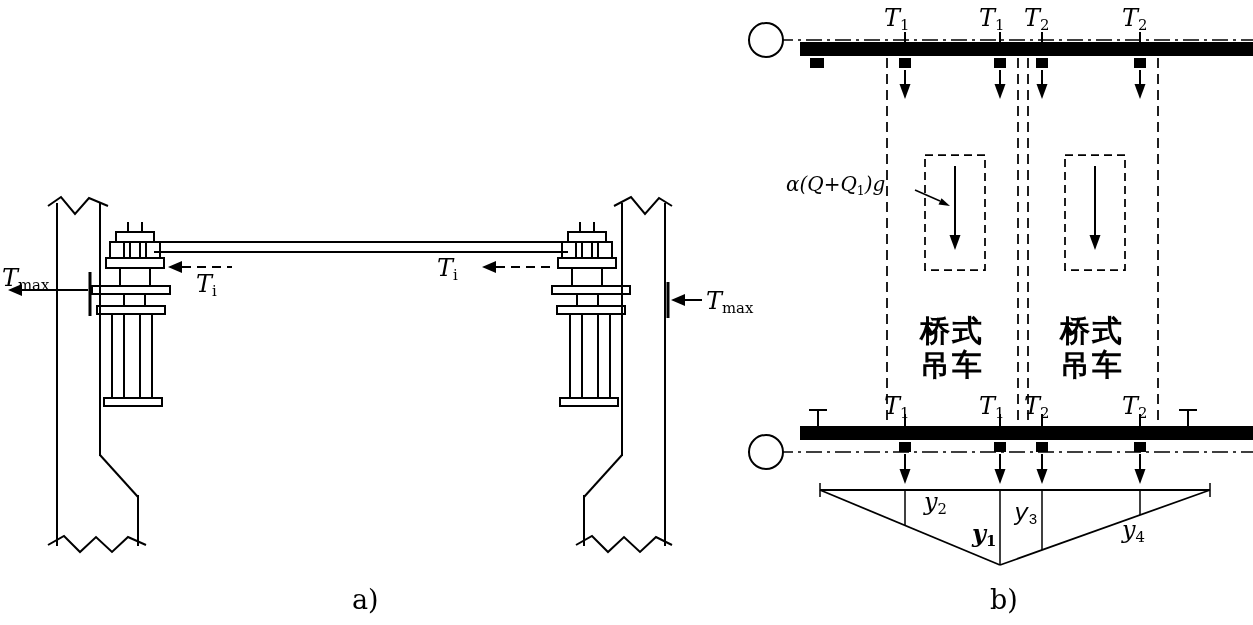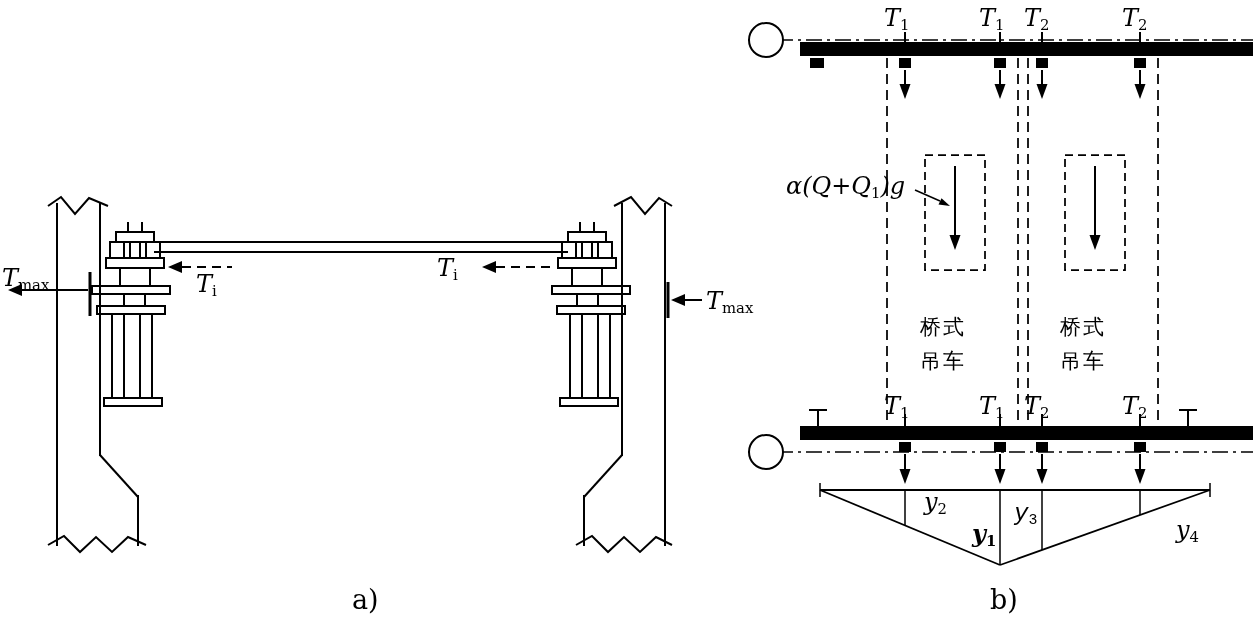--- a/index.html
+++ b/index.html
@@ -4,21 +4,21 @@
 <style>
   * { margin:0; padding:0; box-sizing:border-box; }
   html,body { width:1253px; height:625px; background:#ffffff; }
   body { font-family:"DejaVu Serif", serif; color:#000; }
   .stage { position:relative; width:1253px; height:625px; background:#fff; overflow:hidden; }
   .stage svg { position:absolute; left:0; top:0; }
   .lbl { position:absolute; font-style:italic; font-size:24px; line-height:1; white-space:nowrap; }
   .wl  { font-size:24px; }
   .lbl .sub { font-style:normal; font-size:0.62em; position:relative; top:0.30em; }
   .cjk { position:absolute; font-family:"Liberation Sans", sans-serif; font-style:normal;
-         font-weight:400; font-size:21px; line-height:1; letter-spacing:2px; white-space:nowrap; }
+         font-weight:700; font-size:30px; line-height:1; letter-spacing:2px; white-space:nowrap; }
   .cap { position:absolute; font-style:normal; font-size:27px; line-height:1; }
 </style>
 </head>
 <body>
 
 <div class="stage">
 
 <svg width="1253" height="625" viewBox="0 0 1253 625">
   <g stroke="#000000" fill="none" stroke-width="2">
 
@@ -216,32 +216,32 @@
 <div class="lbl" style="left:196px; top:272px;"><span>T</span><span class="sub">i</span></div>
 <div class="lbl" style="left:437px; top:256px;"><span>T</span><span class="sub">i</span></div>
 <div class="lbl" style="left:706px; top:289px;"><span>T</span><span class="sub">max</span></div>
 <div class="cap" style="left:352px; top:586px;">a)</div>
 
 <div class="lbl wl" style="left:884px;  top:6px;"><span>T</span><span class="sub">1</span></div>
 <div class="lbl wl" style="left:979px;  top:6px;"><span>T</span><span class="sub">1</span></div>
 <div class="lbl wl" style="left:1024px; top:6px;"><span>T</span><span class="sub">2</span></div>
 <div class="lbl wl" style="left:1122px; top:6px;"><span>T</span><span class="sub">2</span></div>
 
-<div class="lbl" style="left:786px; top:174px; font-size:24px;"><span>α(Q+Q</span><span class="sub">1</span><span>)g</span></div>
+<div class="lbl" style="left:786px; top:174px; font-size:20px;"><span>α(Q+Q</span><span class="sub">1</span><span>)g</span></div>
 
 <div class="cjk" style="left:920px;  top:316px;">桥式</div>
 <div class="cjk" style="left:920px;  top:350px;">吊车</div>
 <div class="cjk" style="left:1060px; top:316px;">桥式</div>
 <div class="cjk" style="left:1060px; top:350px;">吊车</div>
 
 <div class="lbl wl" style="left:884px;  top:394px;"><span>T</span><span class="sub">1</span></div>
 <div class="lbl wl" style="left:979px;  top:394px;"><span>T</span><span class="sub">1</span></div>
 <div class="lbl wl" style="left:1024px; top:394px;"><span>T</span><span class="sub">2</span></div>
 <div class="lbl wl" style="left:1122px; top:394px;"><span>T</span><span class="sub">2</span></div>
 
 <div class="lbl wl" style="left:924px;  top:490px;"><span>y</span><span class="sub">2</span></div>
 <div class="lbl wl" style="left:972px;  top:522px;font-weight:bold;"><span>y</span><span class="sub">1</span></div>
 <div class="lbl wl" style="left:1014px; top:502px;font-family:Liberation Mono, monospace;"><span>y</span><span class="sub">3</span></div>
-<div class="lbl wl" style="left:1176px; top:518px;"><span>y</span><span class="sub">4</span></div>
+<div class="lbl wl" style="left:1122px; top:518px;"><span>y</span><span class="sub">4</span></div>
 
 <div class="cap" style="left:990px; top:586px;">b)</div>
 
 </div>
 
 </body></html>

